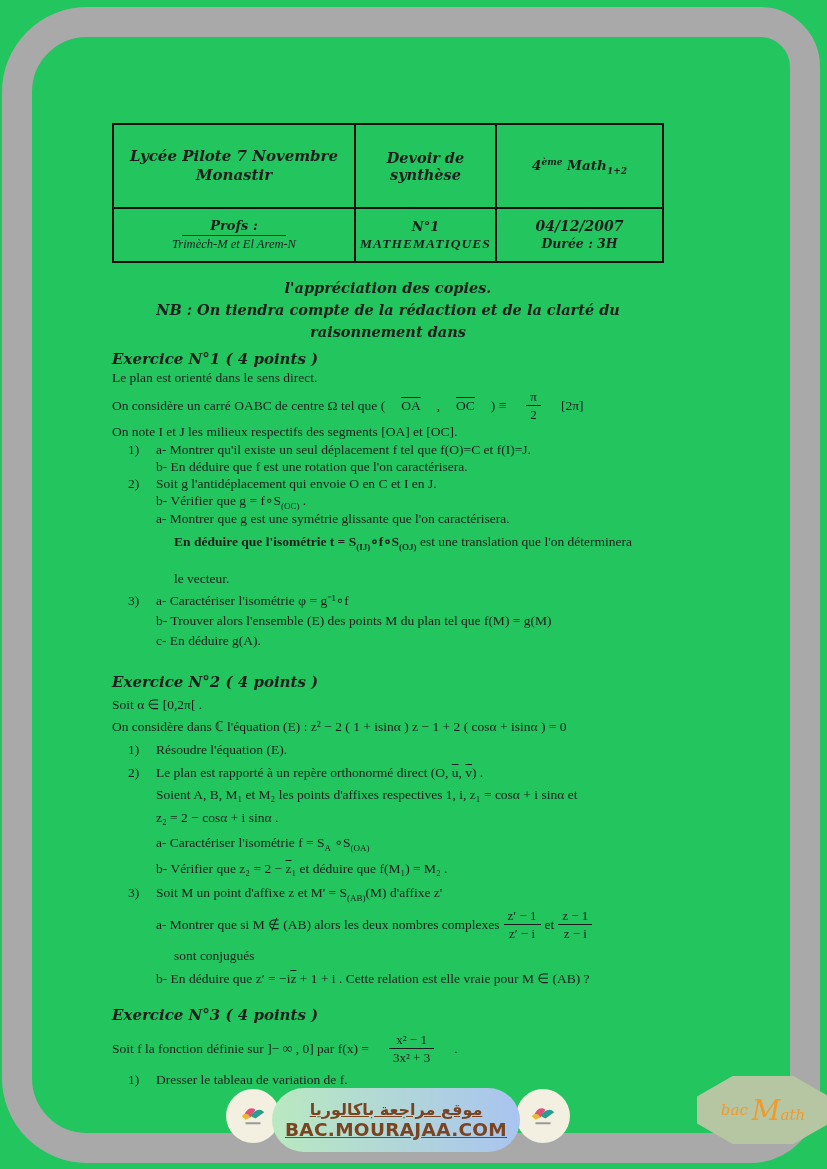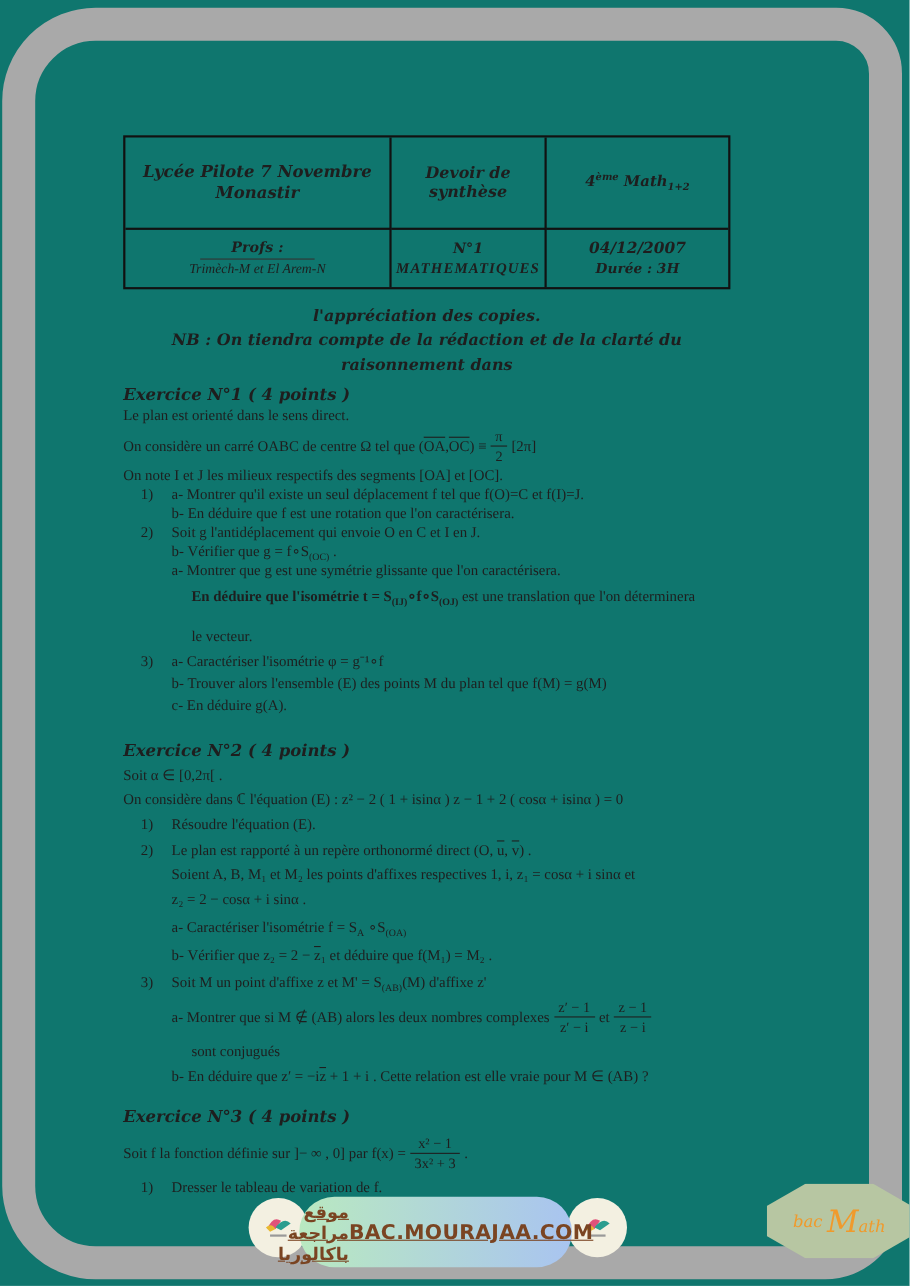--- a/index.html
+++ b/index.html
@@ -1,16 +1,16 @@
 <!DOCTYPE html>
 <html><head>
 <meta charset="utf-8">
 <style>
   html,body{margin:0;padding:0;background:#fff;}
-  .page{position:relative;width:827px;height:1169px;background:#0f766e;overflow:hidden;
+  .page{position:relative;width:827px;height:1169px;background:#22c55e;overflow:hidden;
         font-family:"Liberation Serif", serif;color:#1e1e1e;}
   
   .frame{position:absolute;left:2px;top:7px;width:818px;height:1156px;box-sizing:border-box;
          border:30px solid #a9a9a9;border-radius:85px 60px 70px 85px;}
   
   .doc{position:absolute;left:112px;top:123px;width:552px;font-size:13.5px;line-height:17.3px;}
   
   .hdr-table{display:grid;grid-template-columns:242px 1fr 165px;grid-template-rows:84px 52px;
              border:2.5px solid #111;}
   .hdr-cell{border-right:2px solid #111;border-bottom:2px solid #111;display:flex;flex-direction:column;
@@ -26,31 +26,31 @@
   .nb{margin-top:14px;text-align:center;font-family:"DejaVu Serif", serif;
       font-weight:bold;font-style:italic;font-size:14.5px;line-height:22px;}
   
   .ex-title{font-family:"DejaVu Serif", serif;font-weight:bold;font-style:italic;font-size:15px;line-height:20px;}
   .ln{position:relative;}
   .l1{display:flex;padding-left:16px;}
   .qnum{width:28px;flex:none;}
   .l2{padding-left:44px;}
   .l2f{display:flex;padding-left:44px;align-items:center;}
   .l3{padding-left:62px;}
-  .flexline{display:flex;align-items:center;}
+  .flexline{display:flex;align-items:center;gap:16px;}
   sub{font-size:9px;line-height:0;}
   sup{font-size:9px;line-height:0;}
   .vec{text-decoration:overline;}
   .frac{display:inline-block;vertical-align:middle;text-align:center;margin:0 4px;line-height:15px;font-size:13px;}
   .frac .num{display:block;padding:0 4px 1px;border-bottom:1.2px solid #1e1e1e;}
   .frac .den{display:block;padding:1px 4px 0;}
   .semib{font-weight:600;}
   
   .banner{position:absolute;left:272px;top:1088px;width:248px;height:64px;border-radius:32px;
-          background:linear-gradient(90deg,#b9e9c0,#a9c4f0);display:flex;flex-direction:row;
+          background:linear-gradient(90deg,#b9e9c0,#a9c4f0);display:flex;flex-direction:column;
           align-items:center;justify-content:center;z-index:5;}
   .banner-ar{font-family:"DejaVu Sans", sans-serif;font-weight:bold;font-size:16px;
              text-decoration:underline;direction:rtl;}
   .banner-url{font-family:"DejaVu Sans", sans-serif;font-weight:bold;font-size:18.5px;
               text-decoration:underline;letter-spacing:0.3px;}
   .logo-circle{position:absolute;width:54px;height:54px;border-radius:50%;background:#f3f0e1;
                display:flex;align-items:center;justify-content:center;z-index:4;}
   .logo-circle.left{left:226px;top:1089px;}
   .logo-circle.right{left:516px;top:1089px;}
   

